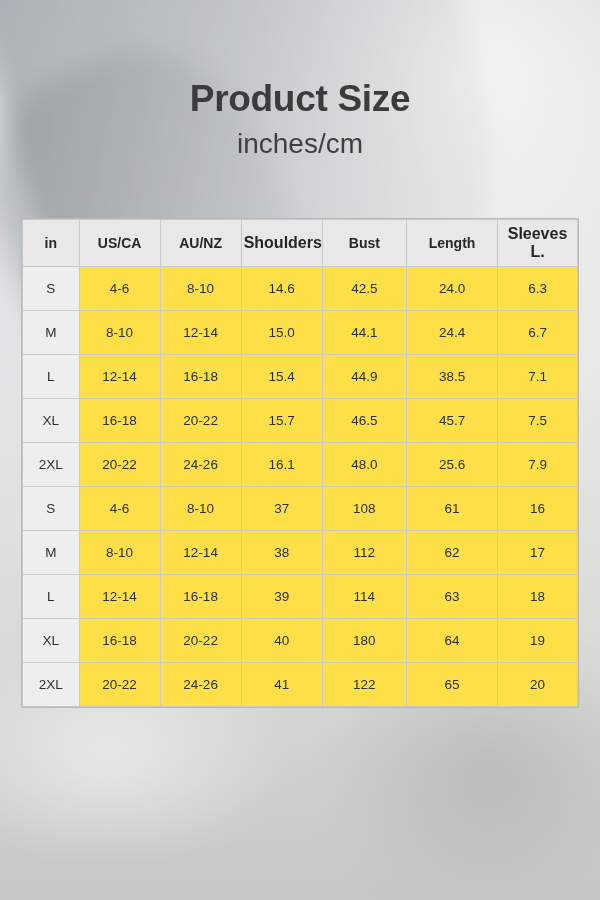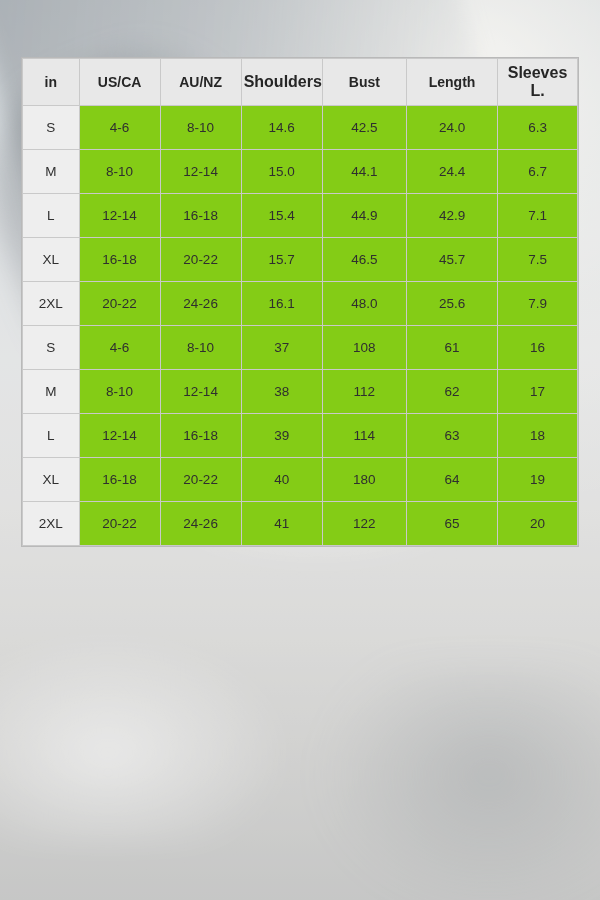--- a/index.html
+++ b/index.html
@@ -165,37 +165,41 @@
     font-size: 14px;
     color: #262626;
   }
   td.unit-cell {
     background: #e8e8e8;
     font-weight: 700;
     font-size: 14.5px;
     color: #1f1f1f;
   }
   td.val {
-    background: #84cc16;
+    background: #fde047;
   }
 </style>
 </head>
 <body>
 
 <div class="bg">
   <div class="bg-wing"></div>
   <div class="bg-wing2"></div>
   <div class="bg-cloud-c"></div>
   <div class="bg-cloud-a"></div>
   <div class="bg-cloud-b"></div>
   <div class="bg-veil"></div>
 </div>
 
 <div class="content">
 
+  <div class="heading">
+    <span class="title">Product Size</span>
+    <span class="subtitle">inches/cm</span>
+  </div>
 
   <div class="table-wrap">
     <table class="size-table">
       <colgroup>
         <col class="c0">
           <col class="c1">
           <col class="c2">
           <col class="c3">
           <col class="c4">
           <col class="c5">
@@ -230,21 +234,21 @@
           <td class="val">44.1</td>
           <td class="val">24.4</td>
           <td class="val">6.7</td>
         </tr>
         <tr>
           <td class="row-label">L</td>
           <td class="val">12-14</td>
           <td class="val">16-18</td>
           <td class="val">15.4</td>
           <td class="val">44.9</td>
-          <td class="val">42.9</td>
+          <td class="val">38.5</td>
           <td class="val">7.1</td>
         </tr>
         <tr>
           <td class="row-label">XL</td>
           <td class="val">16-18</td>
           <td class="val">20-22</td>
           <td class="val">15.7</td>
           <td class="val">46.5</td>
           <td class="val">45.7</td>
           <td class="val">7.5</td>

